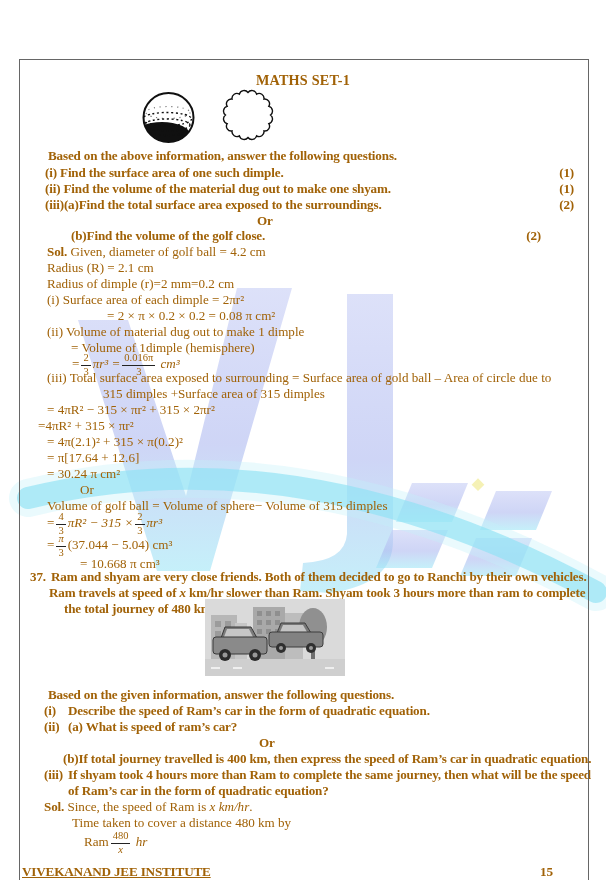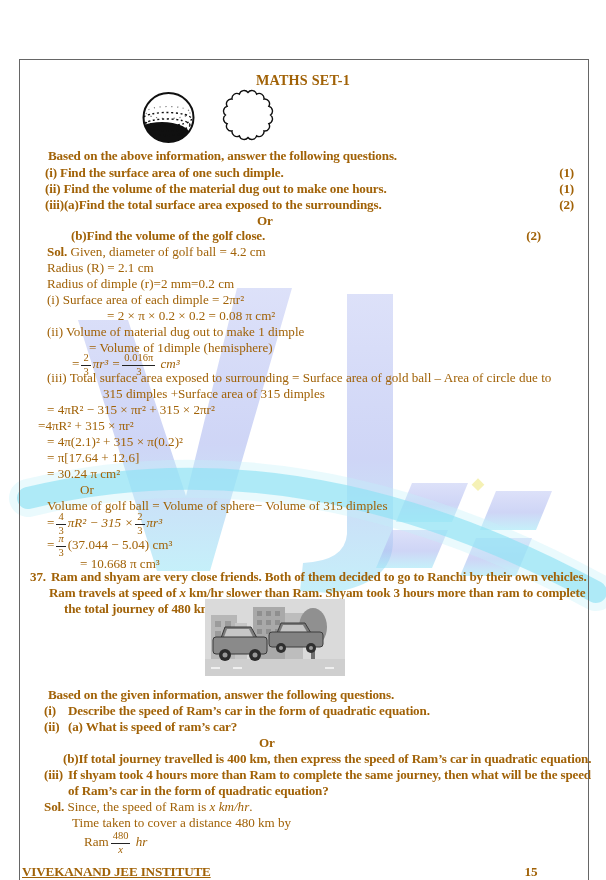--- a/index.html
+++ b/index.html
@@ -78,21 +78,21 @@
                A5.6,5.6 0 0 1 56,30 Z" fill="#fff" stroke="#101010" stroke-width="1.6"></path>
     </svg>
 
     <div class="ln b" style="left:48px;top:112px;">Based on the above information, answer the following questions.</div>
 
     <div class="ln b row" style="left:45px;top:129px;width:529px;">
       <span>(i) Find the surface area of one such dimple.</span>
       <span>(1)</span>
     </div>
     <div class="ln b row" style="left:45px;top:145px;width:529px;">
-      <span>(ii) Find the volume of the material dug out to make one hours.</span>
+      <span>(ii) Find the volume of the material dug out to make one shyam.</span>
       <span>(1)</span>
     </div>
     <div class="ln b row" style="left:45px;top:161px;width:529px;">
       <span>(iii)(a)Find the total surface area exposed to the surroundings.</span>
       <span>(2)</span>
     </div>
     <div class="ln b" style="left:257px;top:177px;">Or</div>
     <div class="ln b row" style="left:71px;top:192px;width:470px;">
       <span>(b)Find the volume of the golf close.</span>
       <span>(2)</span>
@@ -100,21 +100,21 @@
 
     <div class="ln" style="left:47px;top:208px;">
       <span class="b">Sol.</span>
       <span>Given, diameter of golf ball = 4.2 cm</span>
     </div>
     <div class="ln" style="left:47px;top:224px;">Radius (R) = 2.1 cm</div>
     <div class="ln" style="left:47px;top:240px;">Radius of dimple (r)=2 mm=0.2 cm</div>
     <div class="ln" style="left:47px;top:256px;">(i) Surface area of each dimple = 2πr²</div>
     <div class="ln" style="left:107px;top:272px;">= 2 × π × 0.2 × 0.2 = 0.08 π cm²</div>
     <div class="ln" style="left:47px;top:288px;">(ii) Volume of material dug out to make 1 dimple</div>
-    <div class="ln" style="left:89px;top:304px;">= Volume of 1dimple (hemisphere)</div>
+    <div class="ln" style="left:71px;top:304px;">= Volume of 1dimple (hemisphere)</div>
     <div class="ln" style="left:72px;top:317px;">
       <span>=</span><span class="frac"><span class="nu">2</span><span class="de">3</span></span><span class="it">πr³ =</span><span class="frac"><span class="nu">0.016π</span><span class="de">3</span></span> <span class="it">cm³</span>
     </div>
     <div class="ln" style="left:47px;top:334px;">(iii) Total surface area exposed to surrounding = Surface area of gold ball – Area of circle due to</div>
     <div class="ln" style="left:103px;top:350px;">315 dimples +Surface area of 315 dimples</div>
     <div class="ln" style="left:47px;top:366px;">= 4πR² − 315 × πr² + 315 × 2πr²</div>
     <div class="ln" style="left:38px;top:382px;">=4πR² + 315 × πr²</div>
     <div class="ln" style="left:47px;top:398px;">= 4π(2.1)² + 315 × π(0.2)²</div>
     <div class="ln" style="left:47px;top:414px;">= π[17.64 + 12.6]</div>
     <div class="ln" style="left:47px;top:430px;">= 30.24 π cm²</div>
@@ -195,16 +195,16 @@
     <div class="ln" style="left:44px;top:763px;">
       <span class="b">Sol.</span>
       <span>Since, the speed of Ram is </span><span class="it">x km/hr</span><span>.</span>
     </div>
     <div class="ln" style="left:72px;top:779px;">Time taken to cover a distance 480 km by</div>
     <div class="ln" style="left:84px;top:795px;">
       <span>Ram</span><span class="frac"><span class="nu">480</span><span class="de it">x</span></span> <span class="it">hr</span>
     </div>
 
     <div class="ln footer-inst" style="left:22px;top:828px;">VIVEKANAND JEE INSTITUTE</div>
-    <div class="ln pgnum" style="left:512px;top:828px;width:38px;text-align:center;">15</div>
+    <div class="ln pgnum" style="left:540px;top:828px;width:38px;text-align:left;">15</div>
 
   </div>
 </div>
 
 </body></html>

